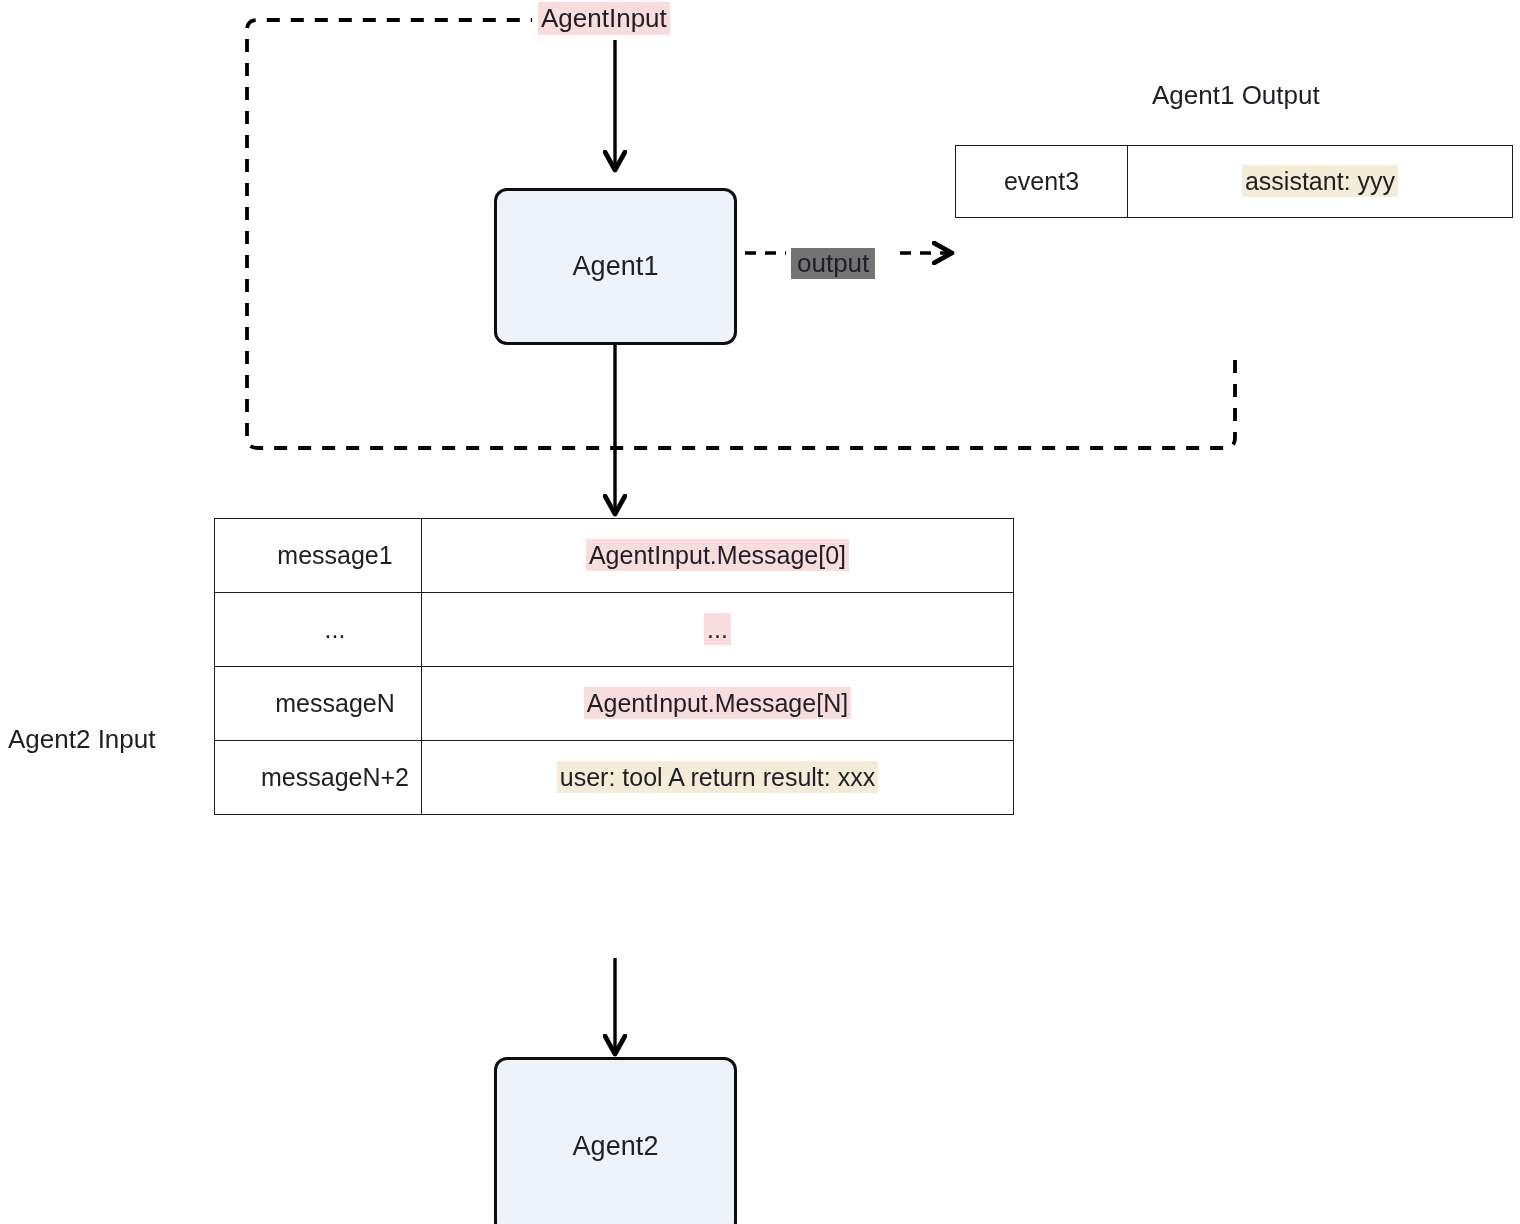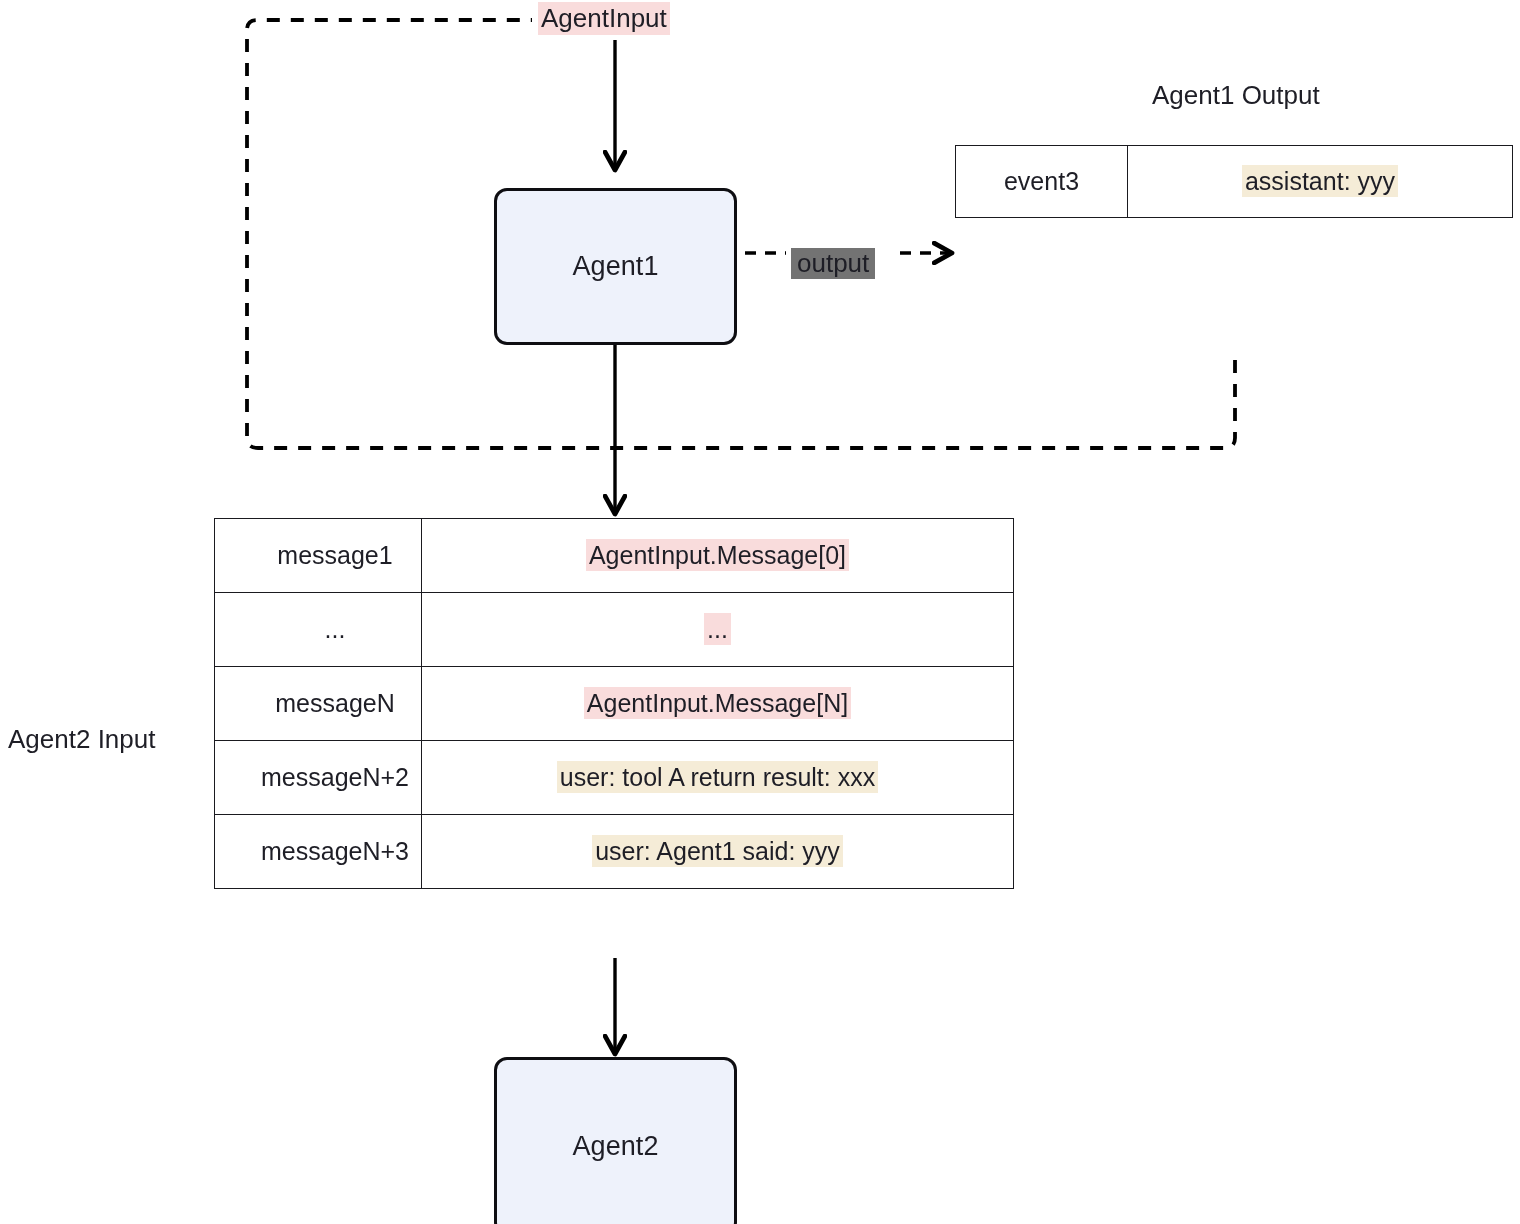--- a/index.html
+++ b/index.html
@@ -180,20 +180,16 @@
           <td><span class="hl-pink">...</span></td>
         </tr>
         <tr>
           <td class="col-key">messageN</td>
           <td><span class="hl-pink">AgentInput.Message[N]</span></td>
         </tr>
         <tr>
           <td class="col-key">messageN+2</td>
           <td><span class="hl-beige">user: tool A return result: xxx</span></td>
         </tr>
-        <tr>
-          <td class="col-key">messageN+3</td>
-          <td><span class="hl-beige">user: Agent1 said: yyy</span></td>
-        </tr>
       </tbody>
   </table>
 
 </div>
 
 </body></html>

